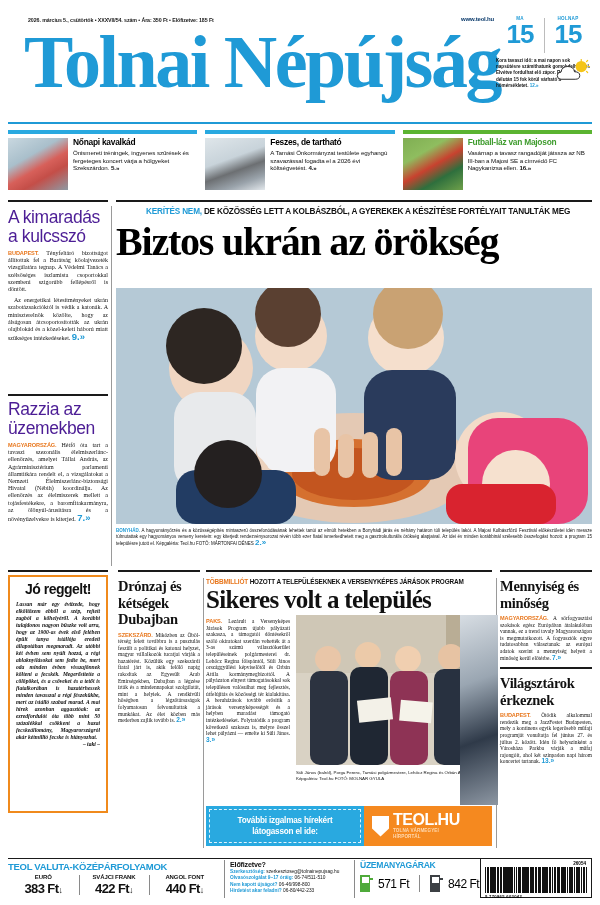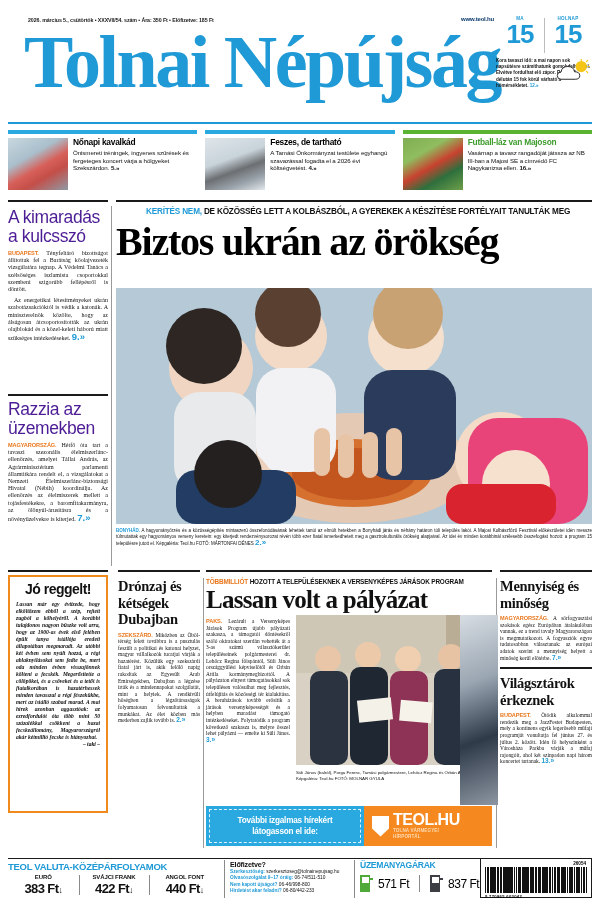--- a/index.html
+++ b/index.html
@@ -347,21 +347,21 @@
       <span>Miközben az Öböl-térség felett továbbra is a pusztulás feszült a politikai és katonai helyzet, magyar vállalkozók tucatjai várják a hazatérést. Közülük egy szekszárdi fiatal járt is, akik felölő napig rakodtak az Egyesült Arab Emírségekben, Dubajban a légzése írták és a mindennapokat szolgálatát, mint a helyiek. A rendkívüli hőségben a légzőtársaságok folyamatosan felvonultattak a munkákat. Az élet közben más mederben zajlik tovább is.</span>
       <span class="pgref-sm">2.»</span>
     </div>
   </div>
 
   <div class="col3">
     <div class="kicker-sm">
       <span class="hl">TÖBBMILLIÓT</span>
       <span>HOZOTT A TELEPÜLÉSEKNEK A VERSENYKÉPES JÁRÁSOK PROGRAM</span>
     </div>
-    <h2 class="head-md" style="margin-top:1px">Lassan volt a pályázat</h2>
+    <h2 class="head-md" style="margin-top:1px">Sikeres volt a település</h2>
     <div style="width:84px;">
       <div class="body-xs">
         <span class="dateword">PAKS.</span>
         <span>Lezárult a Versenyképes Járások Program újabb pályázati szakasza, a támogatói döntésekről szóló okiratokat szerdán vehették át a 3-as számú választókerület településeinek polgármesterei dr. Lehőcz Regina főispántól, Süli János országgyűlési képviselőtől és Orbán Attila kormánymegbízottól. A pályázaton elnyert támogatásokkal sok településen valósulhat meg fejlesztés, útfelújítás és közösségi tér kialakítása. A beruházások tovább erősítik a járások versenyképességét és a helyben maradást támogató intézkedéseket. Folytatódik a program következő szakasza is, melyre ősszel lehet pályázni — emelte ki Süli János.</span>
         <span class="pgref-sm">3.»</span>
       </div>
     </div>
   </div>
 
   <div class="paks-photo ph-paks">
@@ -465,21 +465,21 @@
             <div class="win"></div>
             <div class="nozzle green"></div>
         </div>
         <div class="fuel-val">571 Ft</div>
         <div class="fuel-sep"></div>
         <div class="pump">
           <div class="body"></div>
             <div class="win"></div>
             <div class="nozzle"></div>
         </div>
-        <div class="fuel-val">837 Ft</div>
+        <div class="fuel-val">842 Ft</div>
       </div>
     </div>
 
     <div class="barcode-wrap">
       <div class="bc-num">26054</div>
       <div class="bars" id="bars">
           <i style="width: 2px;"></i>
           <i style="width: 1px;"></i>
           <i style="width: 1px;"></i>
           <i style="width: 3px;"></i>

